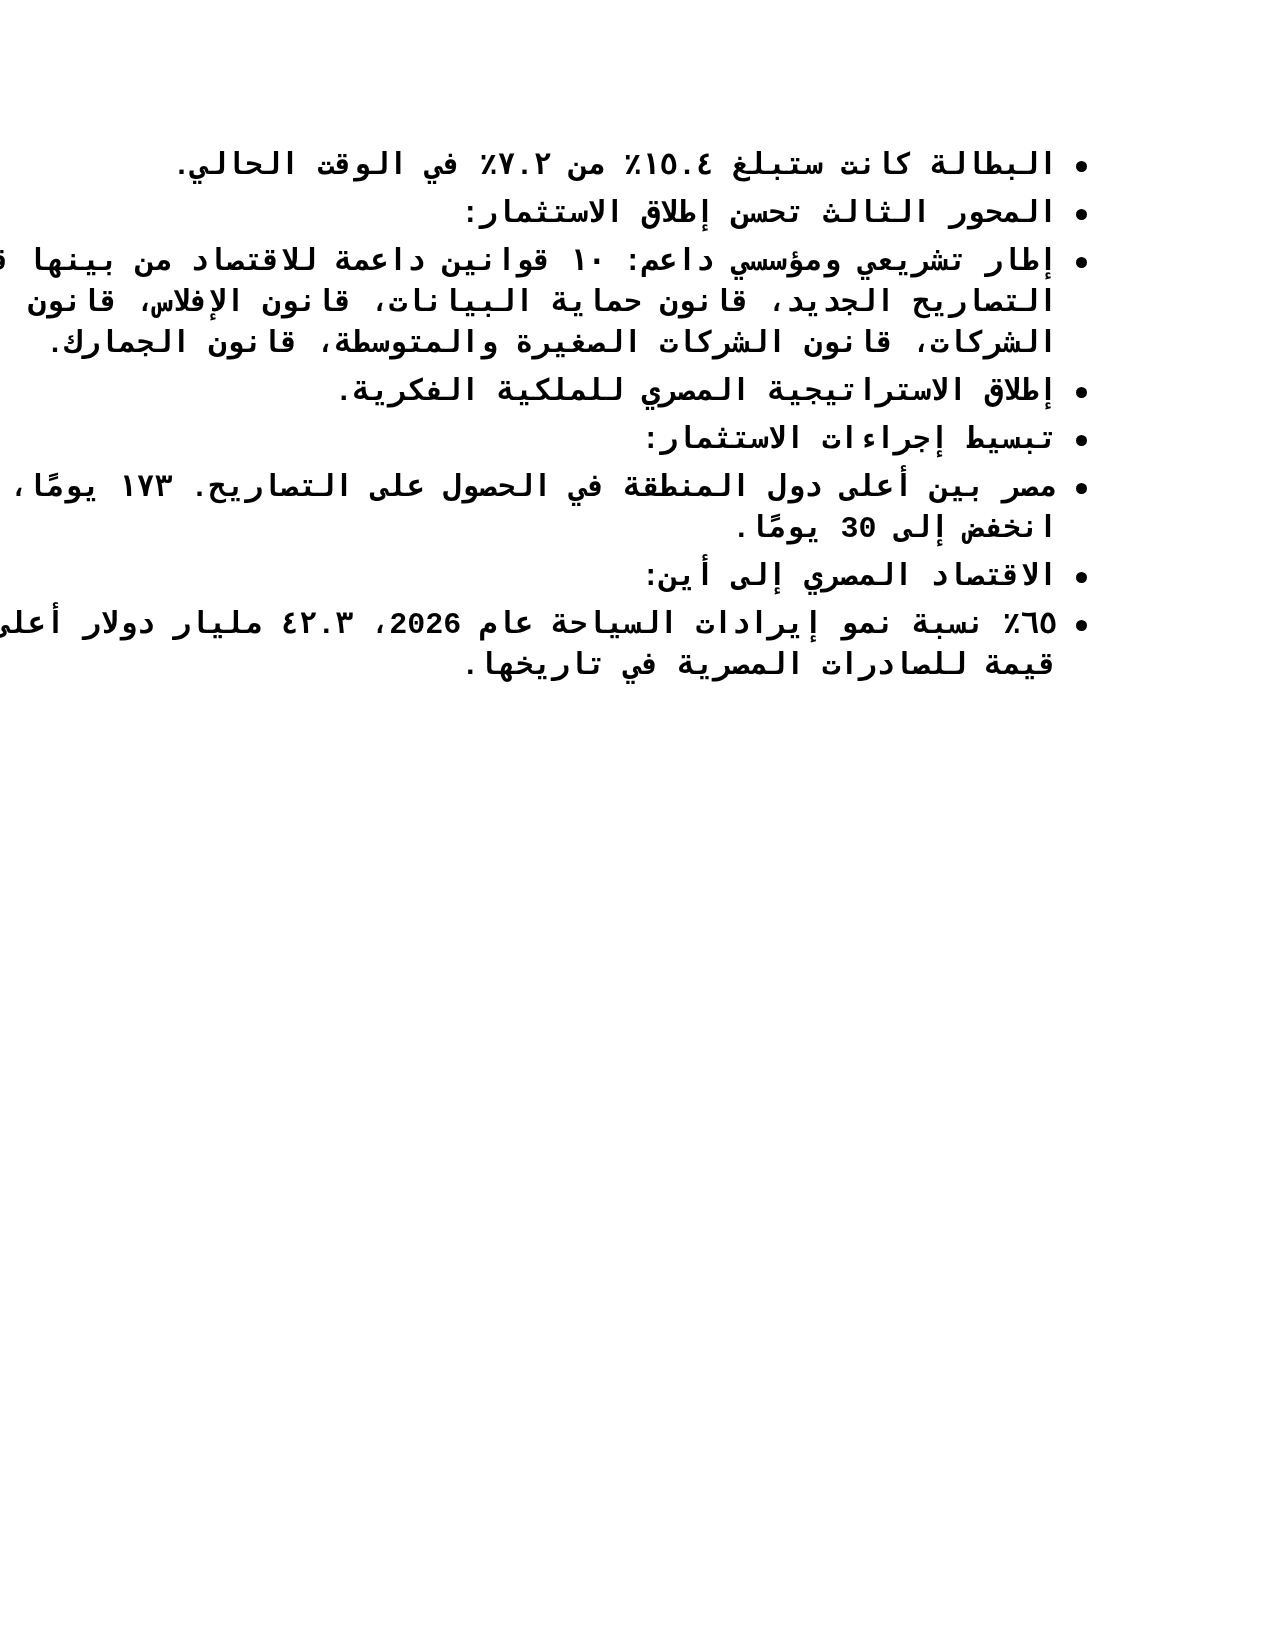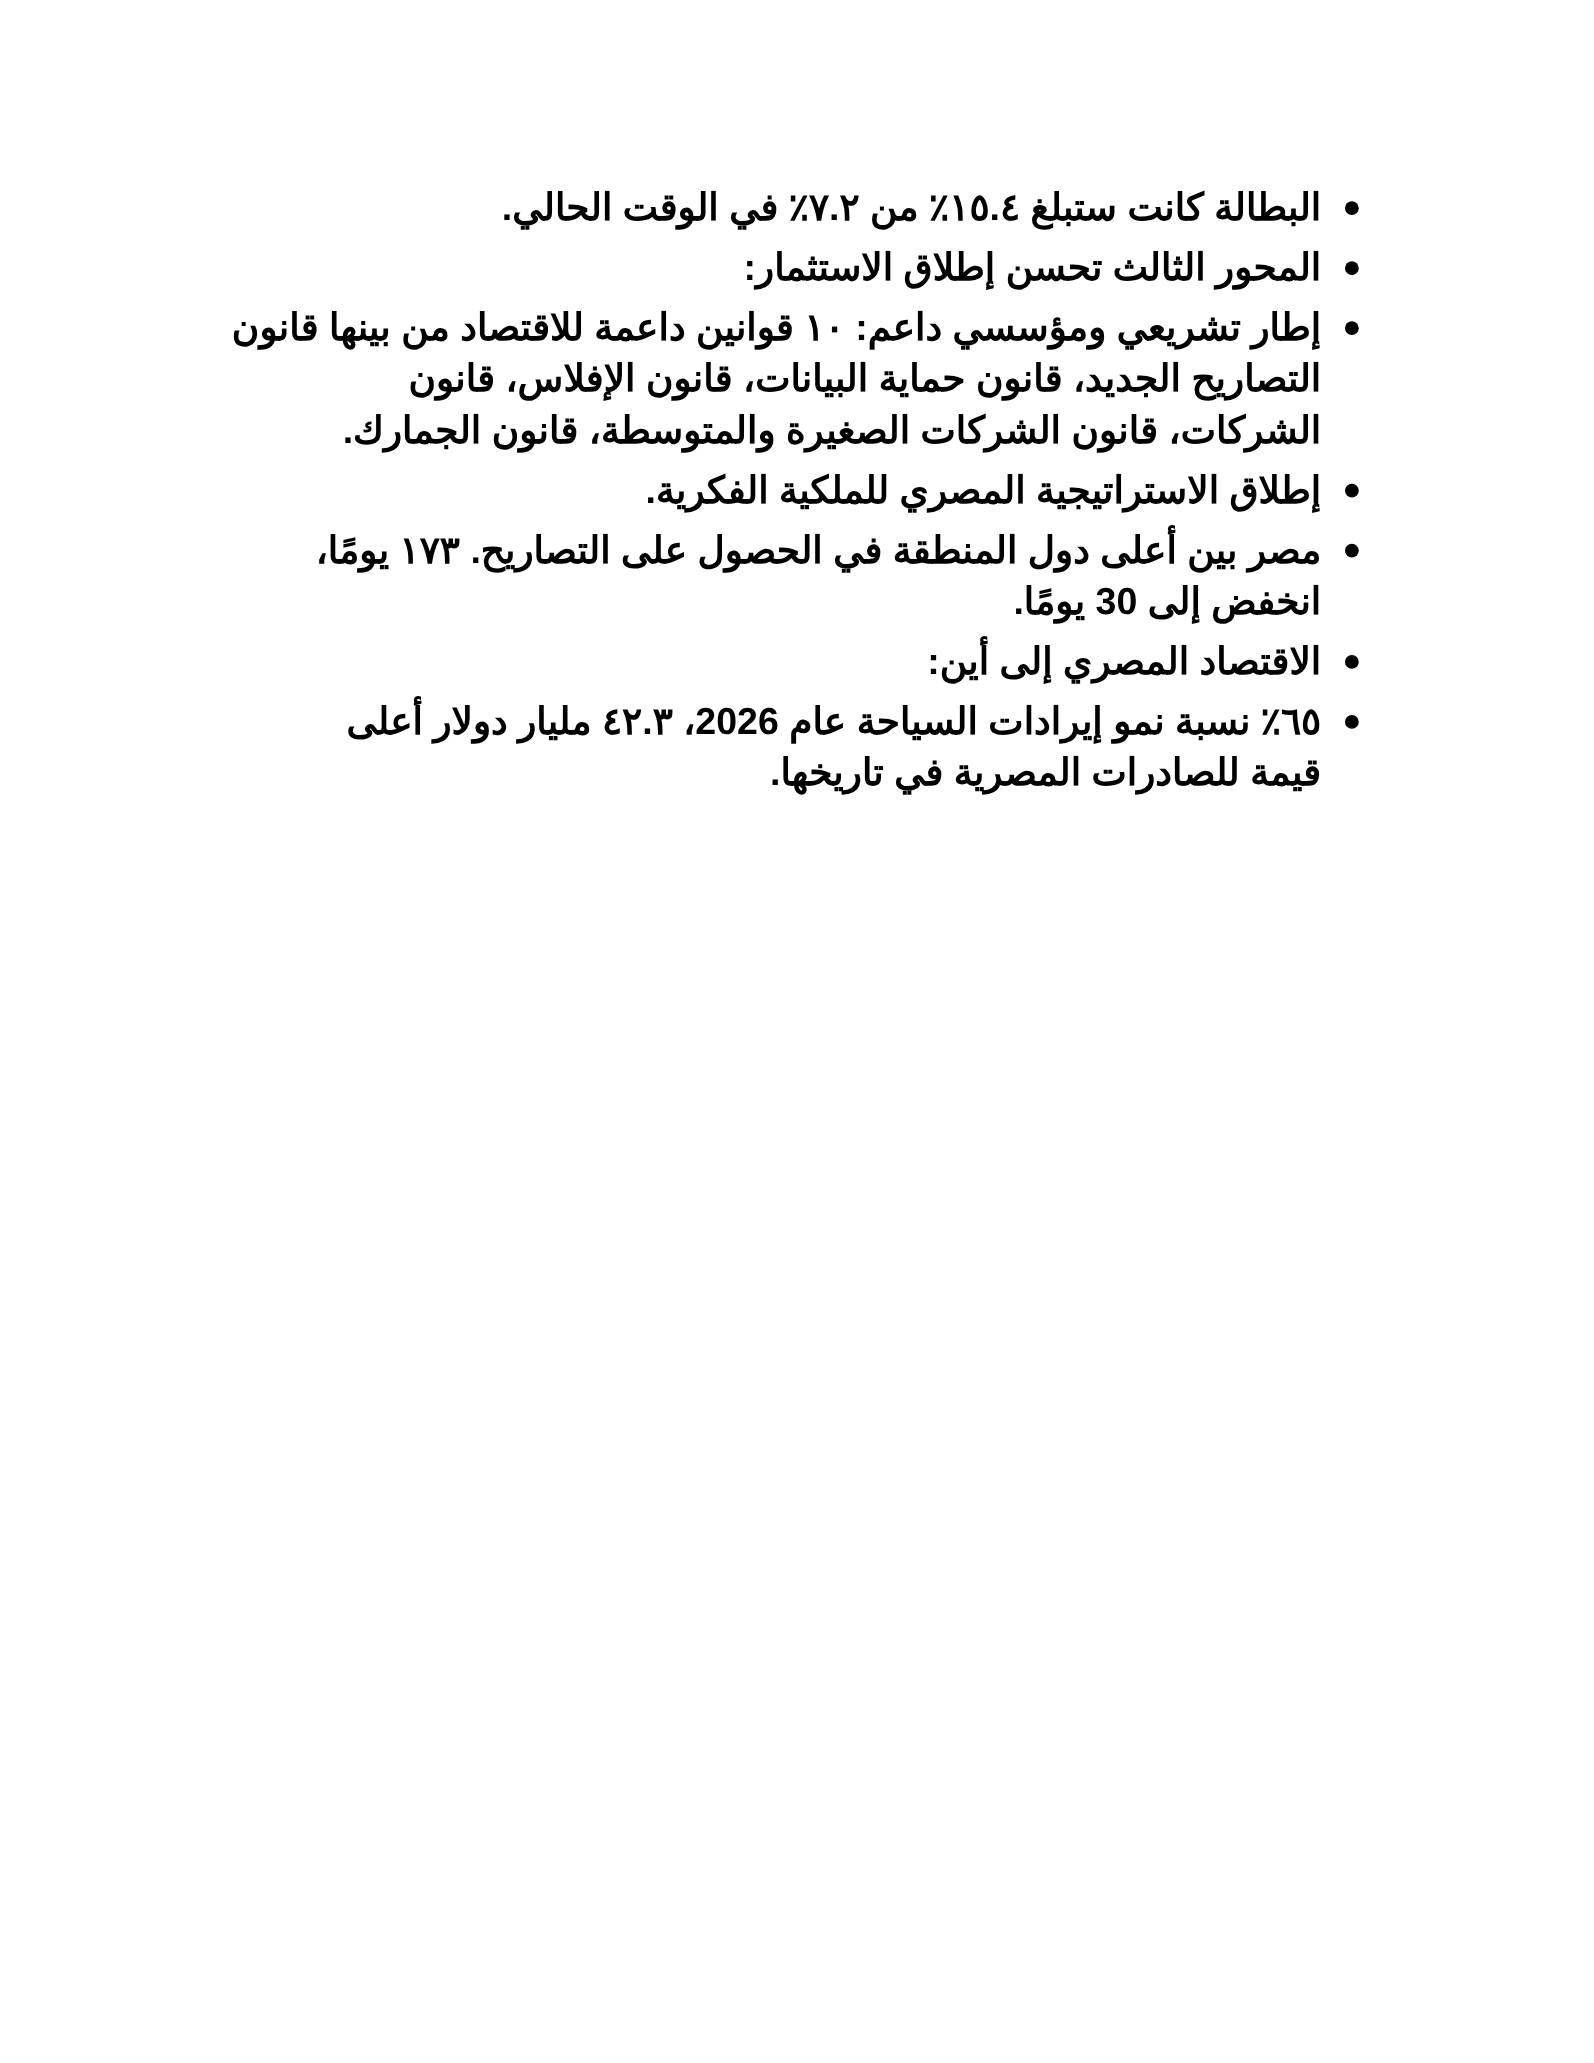--- a/index.html
+++ b/index.html
@@ -6,21 +6,21 @@
     margin: 0;
     padding: 0;
     background: #ffffff;
   }
   .page {
     position: relative;
     width: 1275px;
     height: 1650px;
     background: #ffffff;
     color: #000000;
-    font-family: Liberation Sans, sans-serif;
+    font-family: Liberation Mono, monospace;
     font-weight: bold;
     overflow: hidden;
   }
   .doc-list {
     position: absolute;
     top: 146px;
     right: 150px;
     left: 150px;
     direction: rtl;
     list-style: none;
@@ -70,20 +70,24 @@
       <span class="txt-line">إطار تشريعي ومؤسسي داعم: ١٠ قوانين داعمة للاقتصاد من بينها قانون</span>
       <span class="txt-line">التصاريح الجديد، قانون حماية البيانات، قانون الإفلاس، قانون</span>
       <span class="txt-line">الشركات، قانون الشركات الصغيرة والمتوسطة، قانون الجمارك.</span>
     </li>
 
     <li>
       <span class="dot"></span>
       <span class="txt-line">إطلاق الاستراتيجية المصري للملكية الفكرية.</span>
     </li>
 
+    <li>
+      <span class="dot"></span>
+      <span class="txt-line">تبسيط إجراءات الاستثمار:</span>
+    </li>
 
     <li>
       <span class="dot"></span>
       <span class="txt-line">مصر بين أعلى دول المنطقة في الحصول على التصاريح. ١٧٣ يومًا،</span>
       <span class="txt-line">انخفض إلى 30 يومًا.</span>
     </li>
 
     <li>
       <span class="dot"></span>
       <span class="txt-line">الاقتصاد المصري إلى أين:</span>

